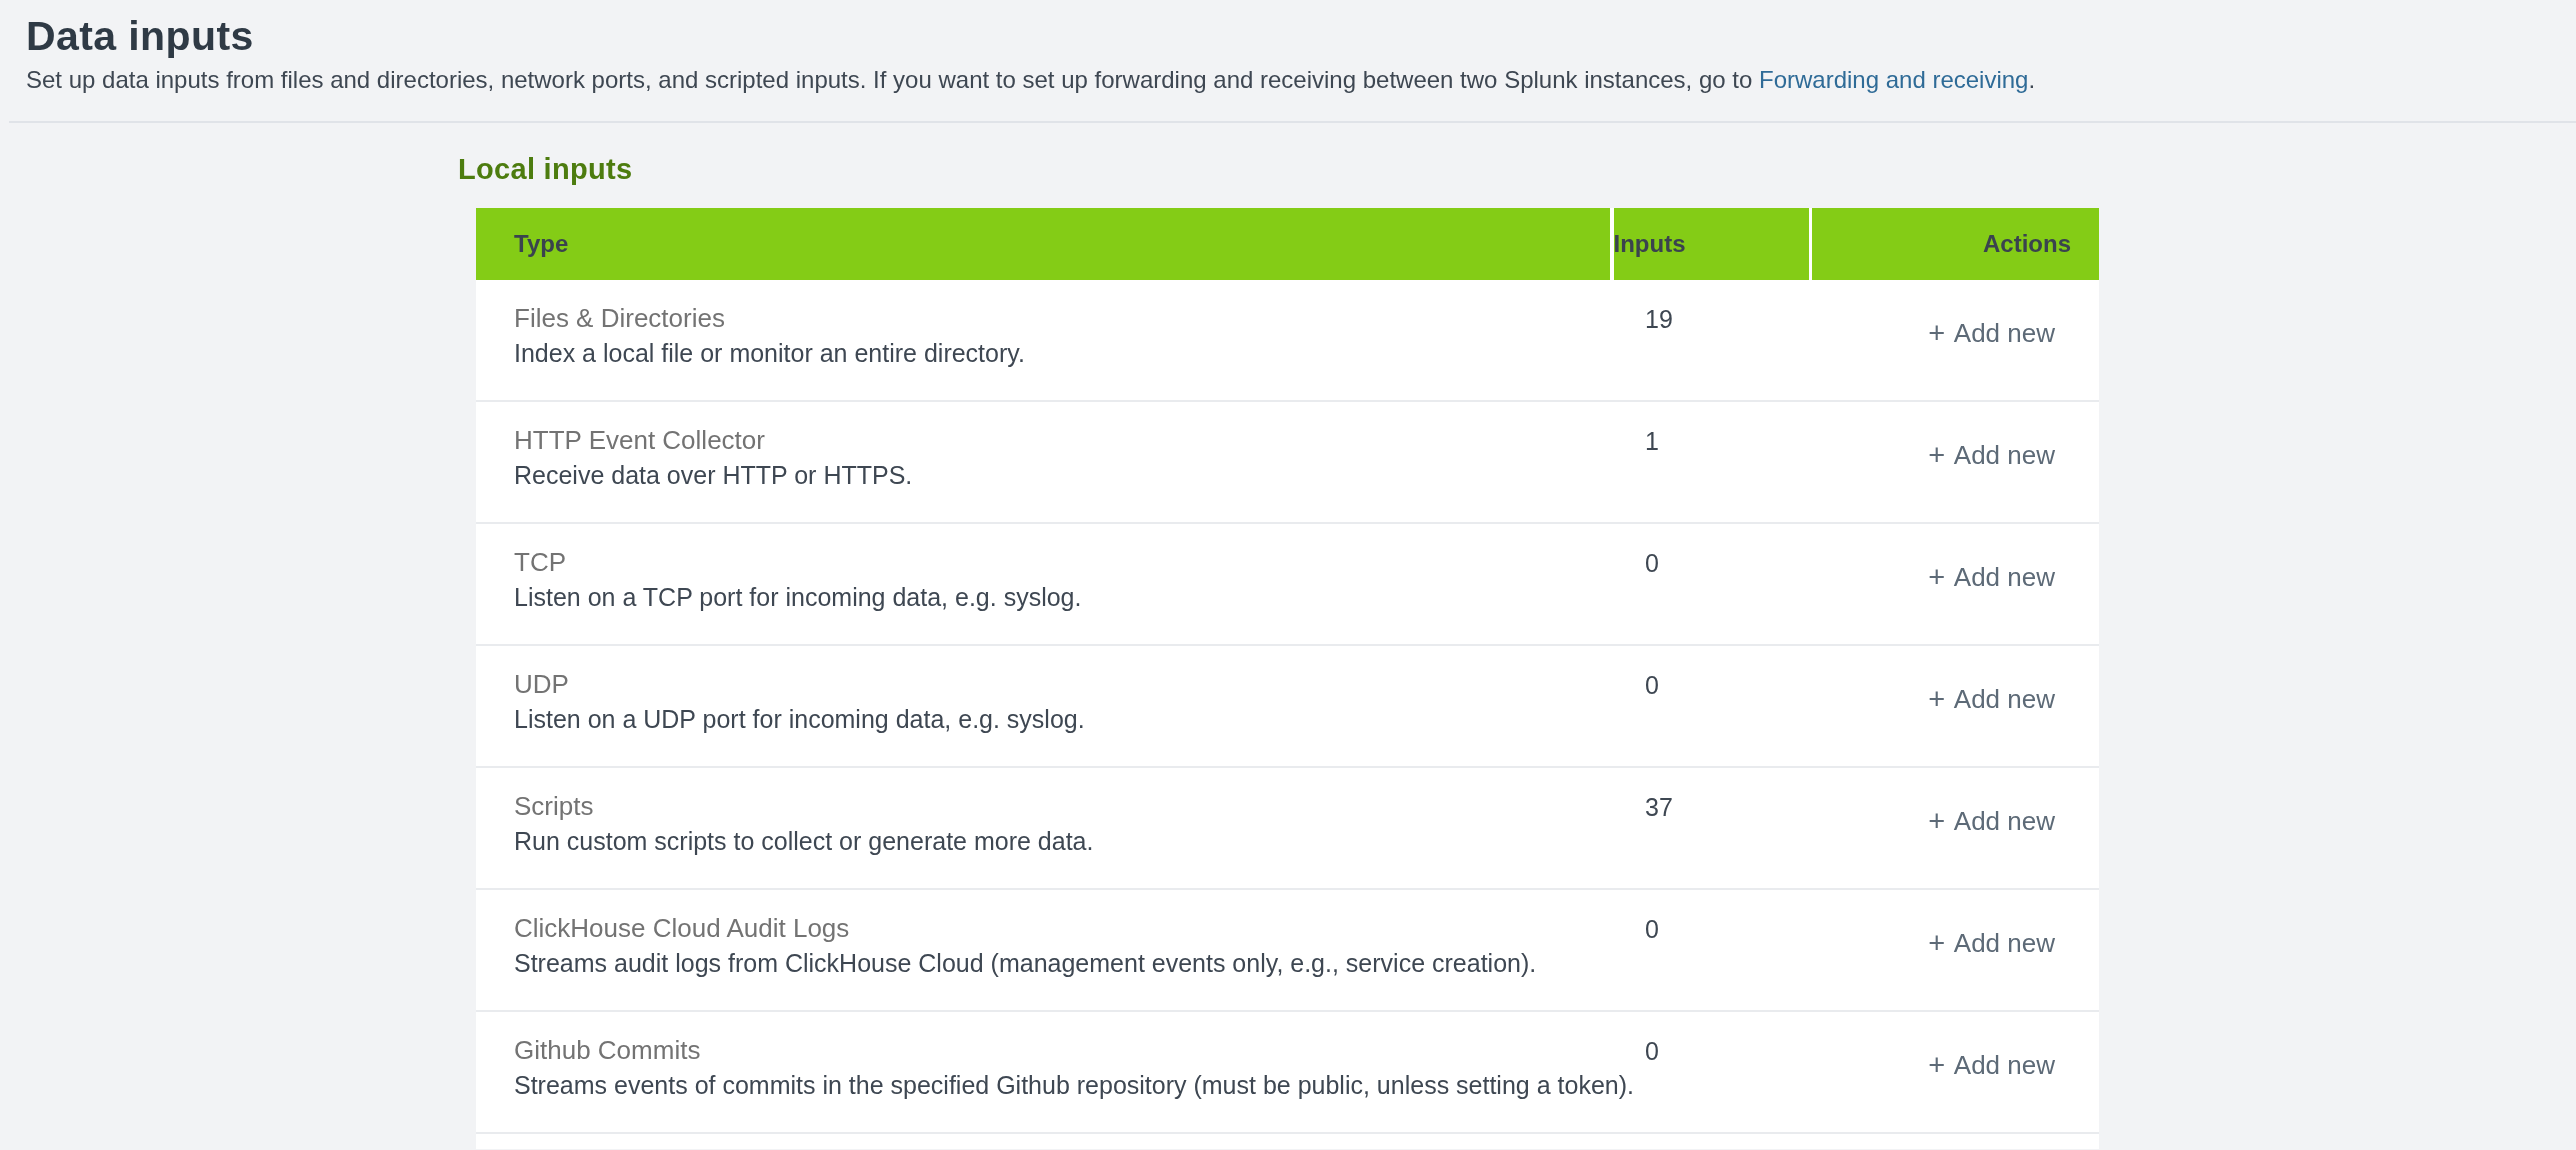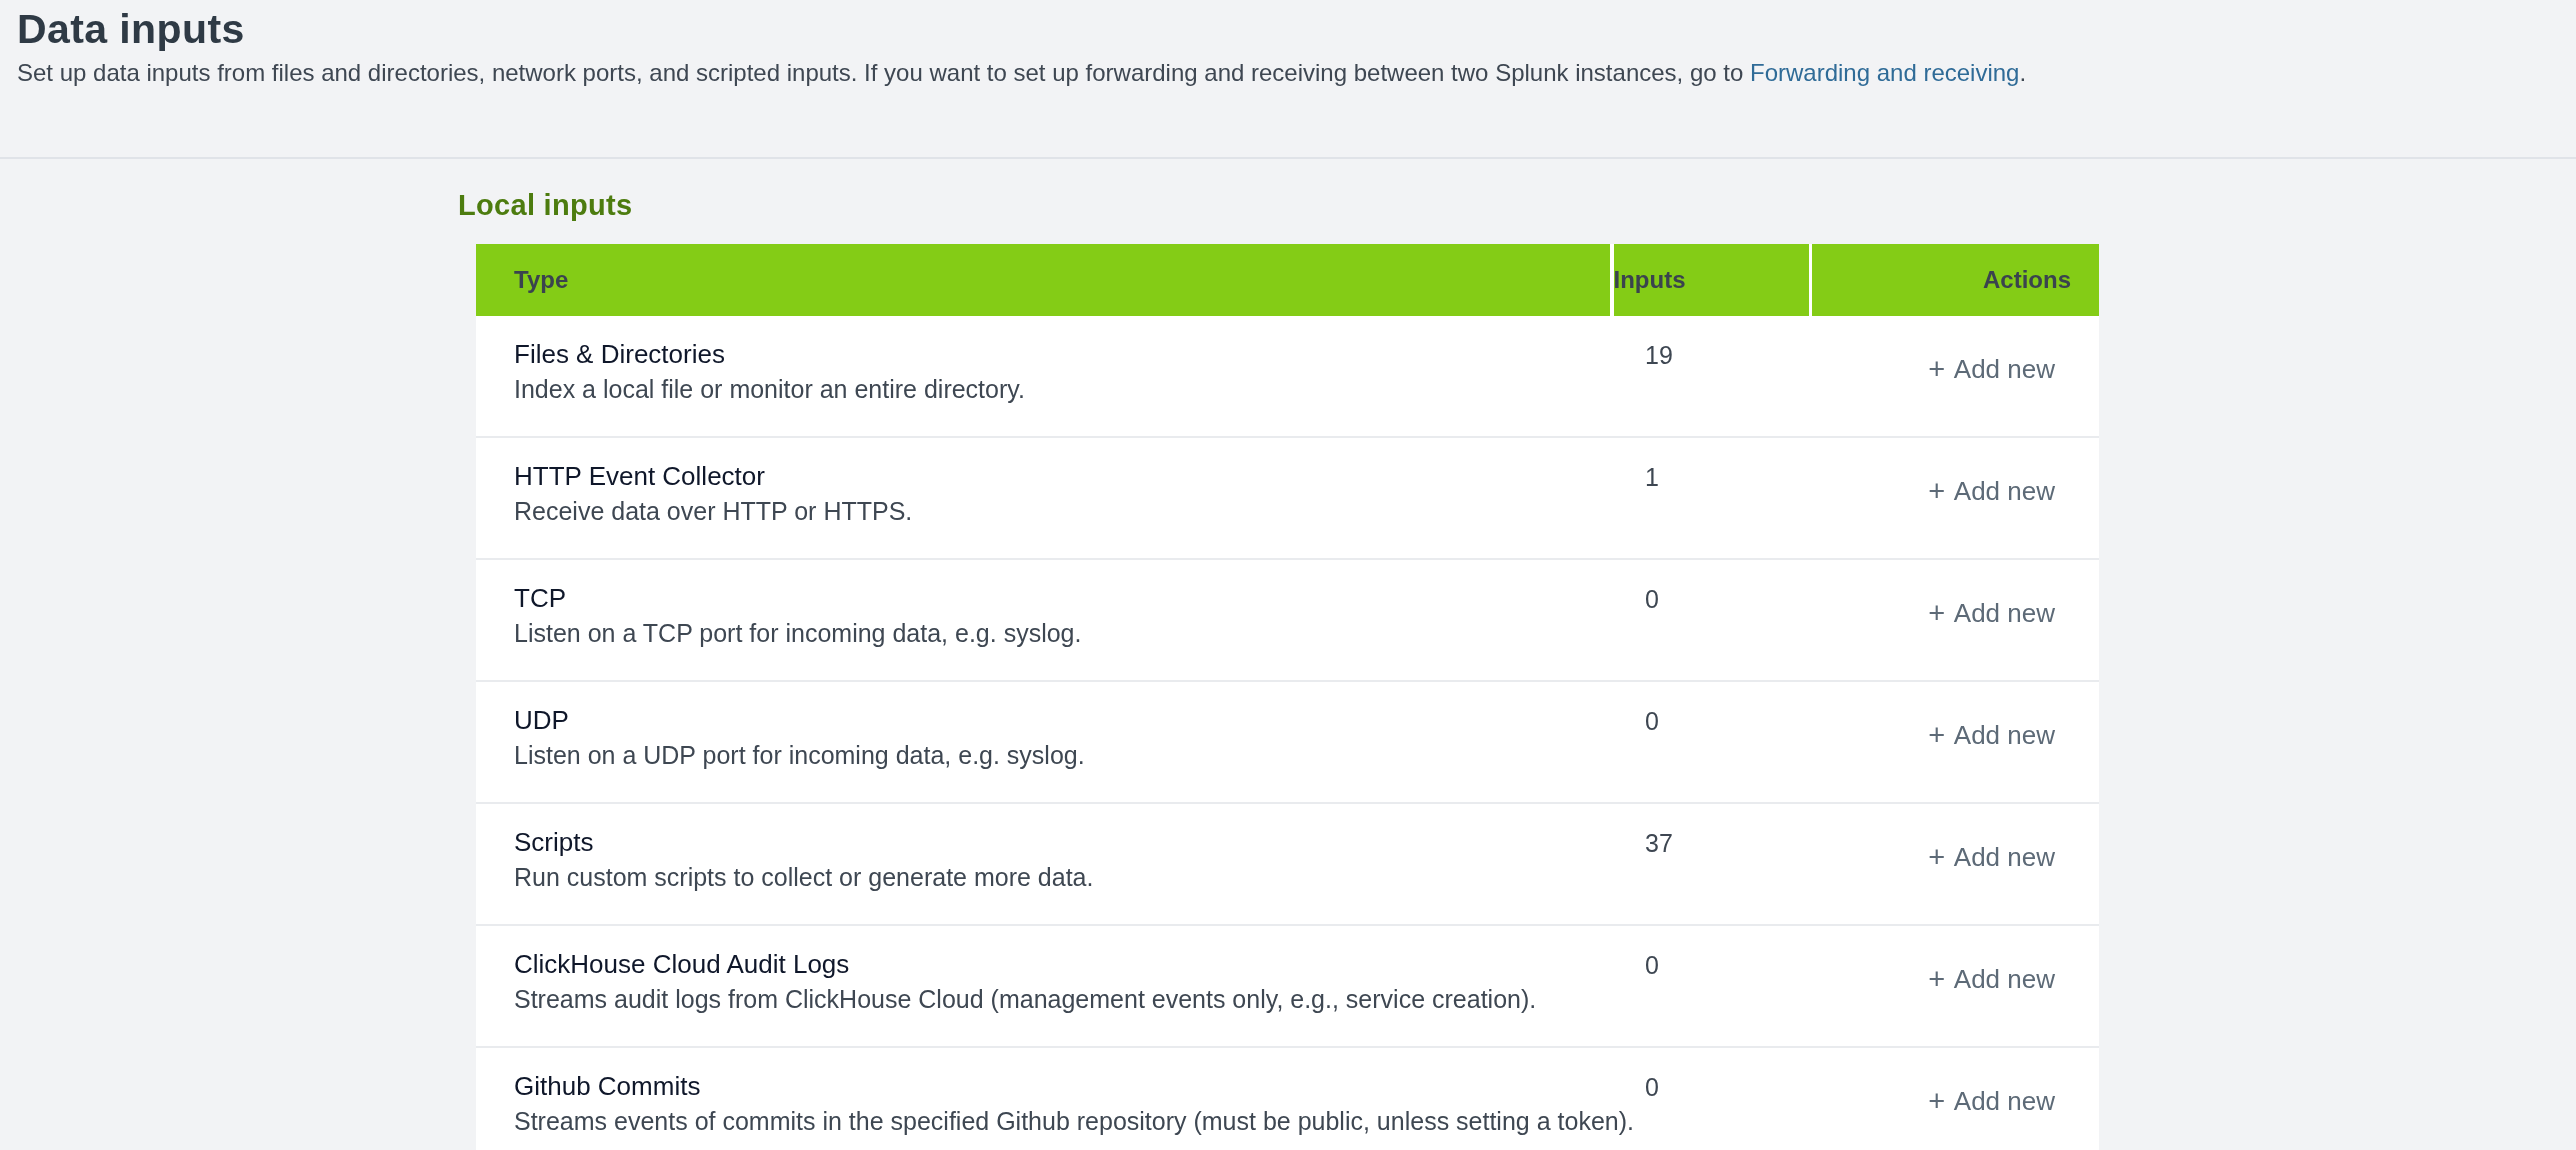--- a/index.html
+++ b/index.html
@@ -6,24 +6,25 @@
   html, body {
     width: 2576px;
     height: 1151px;
     background: #f2f3f5;
     font-family: "Liberation Sans", sans-serif;
     overflow: hidden;
   }
 
   
   .page-header {
-    height: 159px;
-    padding: 7px 0 0 17px;
+    height: 123px;
+    padding: 14px 0 0 17px;
     border-bottom: 2.6px solid #e0e3e8;
     background: #f2f3f5;
+    margin-left: 9px;
   }
   .page-title {
     font-size: 41px;
     line-height: 45px;
     font-weight: bold;
     color: #2f3a45;
     letter-spacing: 0.4px;
   }
   .page-subtitle {
     margin-top: 7px;
@@ -83,21 +84,21 @@
   }
   .cell-type {
     position: absolute;
     left: 38px;
     top: 21px;
   }
   .type-link {
     display: inline-block;
     font-size: 26px;
     line-height: 35px;
-    color: #0f172a;
+    color: #737373;
     text-decoration: none;
     cursor: pointer;
   }
   .type-desc {
     font-size: 25px;
     line-height: 35px;
     color: #3e4752;
   }
   .cell-inputs {
     position: absolute;

